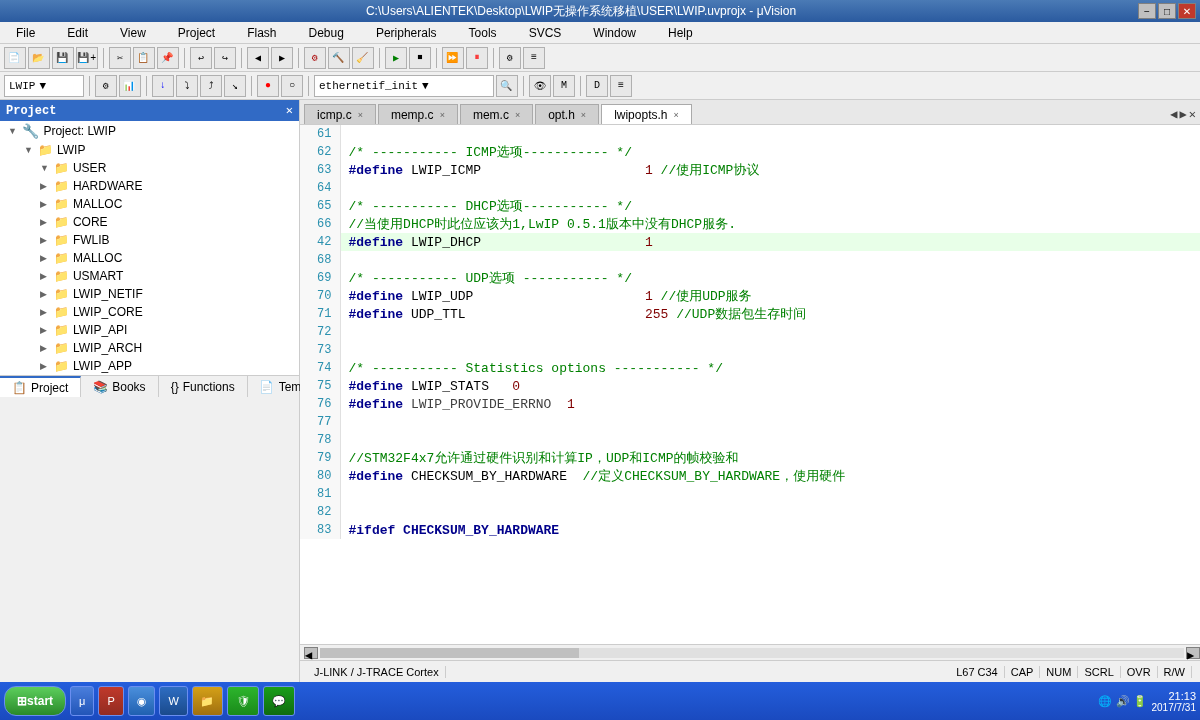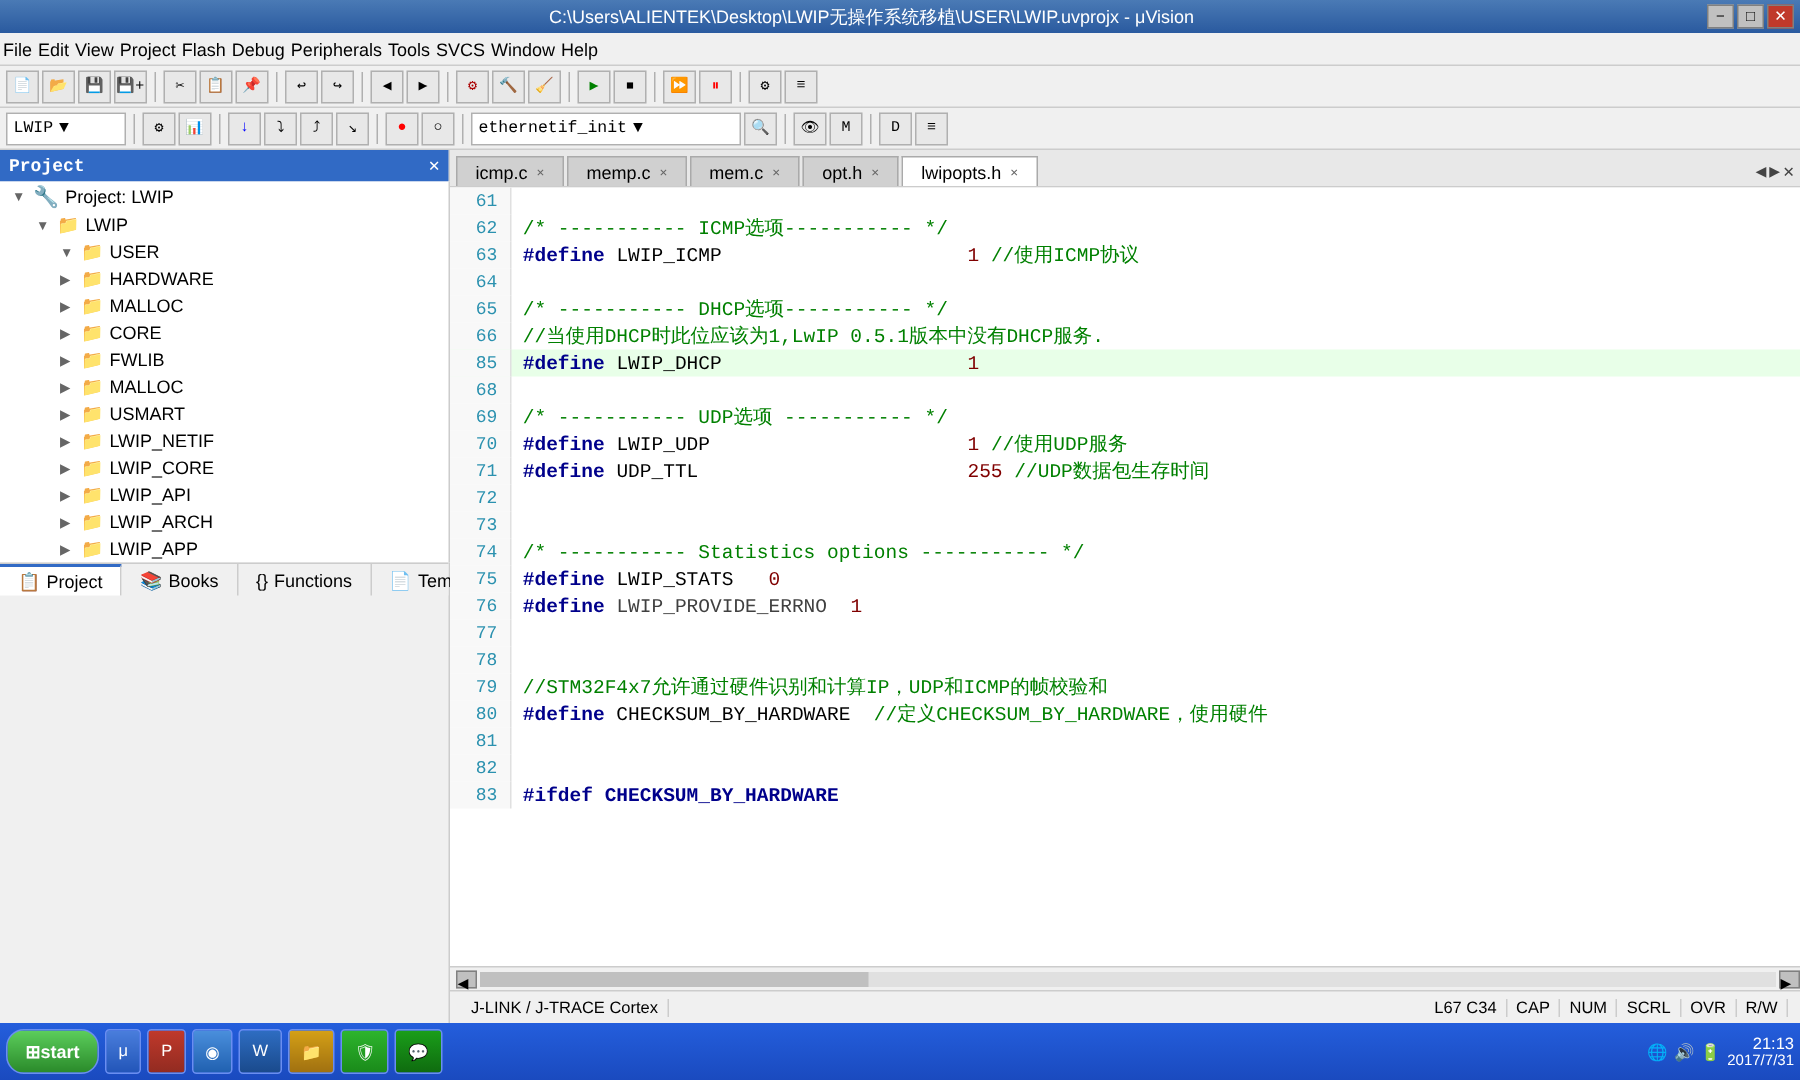--- a/index.html
+++ b/index.html
@@ -33,21 +33,21 @@
     #menubar {
       background: #f0f0f0;
       height: 22px;
       display: flex;
       align-items: center;
       border-bottom: 1px solid #ccc;
       font-family: Arial, sans-serif;
       font-size: 12px;
     }
     .menu-item {
-      padding: 2px 2px;
+      padding: 2px 16px;
       cursor: pointer;
     }
 
     
     #toolbar1, #toolbar2 {
       background: #f0f0f0;
       height: 28px;
       display: flex;
       align-items: center;
       border-bottom: 1px solid #ccc;
@@ -538,21 +538,21 @@
             </tr>
             <tr class="code-line">
               <td class="line-num">65</td>
               <td class="code-content"><span class="cm">/* ----------- DHCP选项----------- */</span></td>
             </tr>
             <tr class="code-line">
               <td class="line-num">66</td>
               <td class="code-content"><span class="cm-chinese">//当使用DHCP时此位应该为1,LwIP 0.5.1版本中没有DHCP服务.</span></td>
             </tr>
             <tr class="code-line highlighted">
-              <td class="line-num">85</td>
+              <td class="line-num">42</td>
               <td class="code-content"><span class="kw">#define</span> <span style="color:#000;">LWIP_DHCP</span>                     <span class="num">1</span> <span class="cm-chinese"></span></td>
             </tr>
             <tr class="code-line">
               <td class="line-num">68</td>
               <td class="code-content"></td>
             </tr>
             <tr class="code-line">
               <td class="line-num">69</td>
               <td class="code-content"><span class="cm">/* ----------- UDP选项 ----------- */</span></td>
             </tr>

